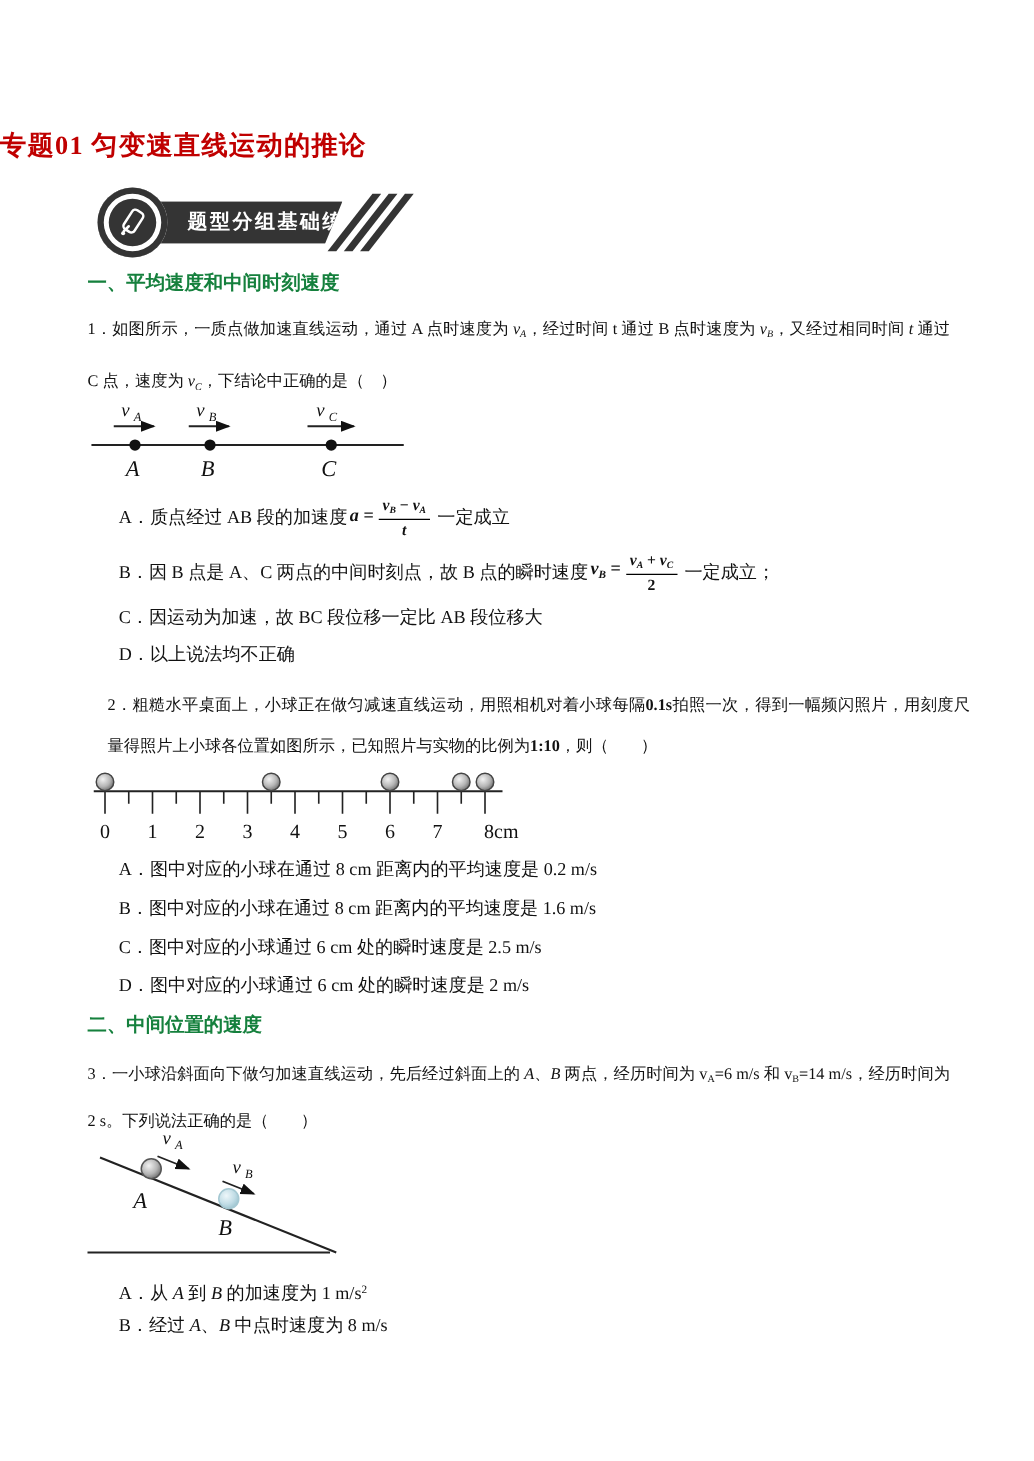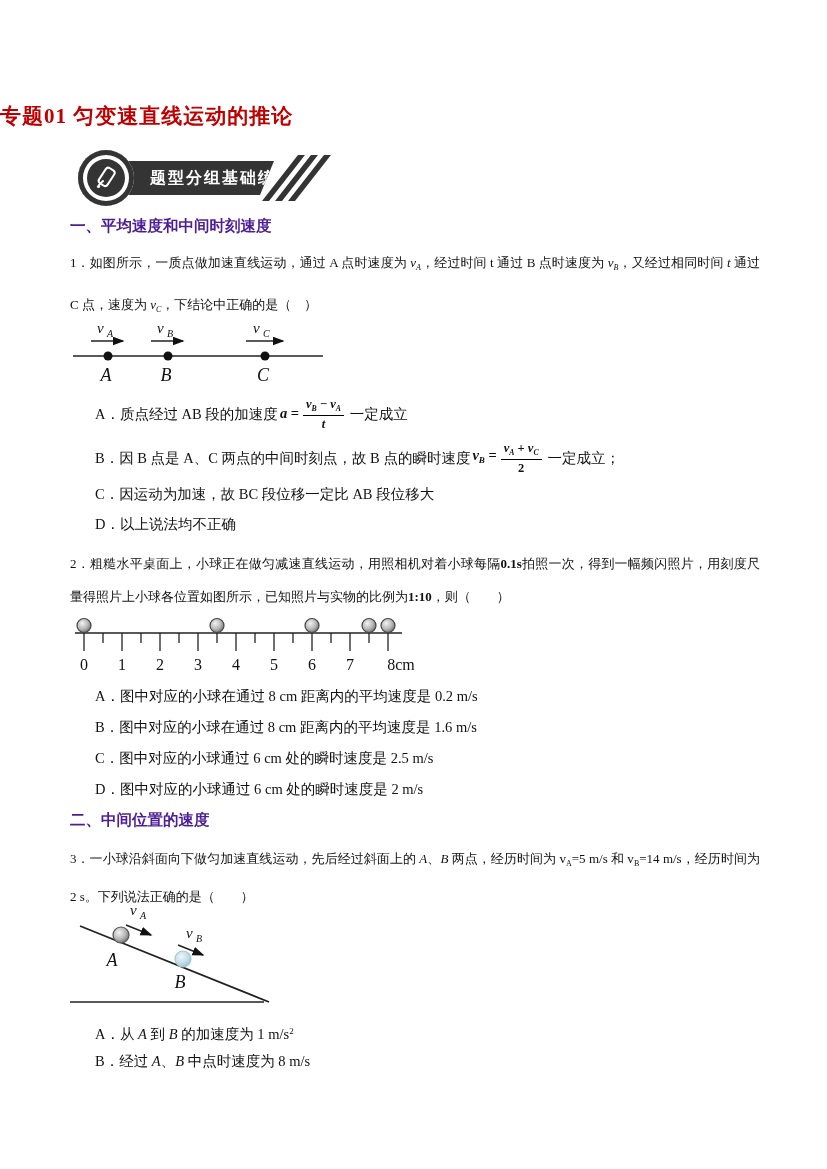--- a/index.html
+++ b/index.html
@@ -27,21 +27,21 @@
     position:absolute;top:155px;width:7px;height:46px;background:#343434;
     transform:skewX(-38deg);
   }
   .badge-icon{
     left:78px;top:150px;width:56px;height:56px;border-radius:50%;
     background:#343434;
     box-shadow:inset 0 0 0 5px #343434, inset 0 0 0 9px #ffffff;
     display:flex;align-items:center;justify-content:center;
   }
   
-  .sec-heading{left:70px;font-size:15.5px;font-weight:700;color:#4c1d95;
+  .sec-heading{left:70px;font-size:15.5px;font-weight:700;color:#15803d;
     font-family:"Liberation Sans","DejaVu Sans",sans-serif;}
   .stem{left:70px;width:690px;font-size:13px;text-align:justify;}
   .lh37{line-height:37px;}
   .lh33{line-height:33px;}
   .opt{left:95px;width:665px;font-size:14.5px;line-height:21px;white-space:nowrap;}
   .opt-flex{display:flex;align-items:center;height:42px;}
   .b{font-weight:700;}
   .i{font-style:italic;font-family:"Liberation Serif",serif;}
   .bi{font-style:italic;font-weight:700;font-family:"Liberation Serif",serif;}
   .sub{font-size:0.62em;vertical-align:-0.35em;}
@@ -131,21 +131,21 @@
       <span class="frac">
           <span class="num"><span class="bi">v</span><span class="bi sub">A</span><span class="b"> + </span><span class="bi">v</span><span class="bi sub">C</span></span>
           <span class="den"><span class="b">2</span></span>
         </span>
     </span>
     <span><span>一定成立；</span></span>
   </div>
   <div class="abs opt" style="top:484px;"><span>C．因运动为加速，故 BC 段位移一定比 AB 段位移大</span></div>
   <div class="abs opt" style="top:514px;"><span>D．以上说法均不正确</span></div>
 
-  <div class="abs stem lh33" style="top:547px;"><span>2．粗糙水平桌面上，小球正在做匀减速直线运动，用照相机对着小球每隔</span><span class="b">0.1s</span><span>拍照一次，得到一幅频闪照片，用刻度尺量得照片上小球各位置如图所示，已知照片与实物的比例为</span><span class="b">1:10</span><span>，则（　　）</span></div>
+  <div class="abs stem lh33" style="top:547px;margin-left:16px;"><span>2．粗糙水平桌面上，小球正在做匀减速直线运动，用照相机对着小球每隔</span><span class="b">0.1s</span><span>拍照一次，得到一幅频闪照片，用刻度尺量得照片上小球各位置如图所示，已知照片与实物的比例为</span><span class="b">1:10</span><span>，则（　　）</span></div>
 
   <div class="fig" style="left:70px;top:611px;">
     <svg id="rulerSvg" width="348" height="64" viewBox="0 0 348 64">
       <defs>
         <radialGradient id="ballGrad" cx="38%" cy="35%" r="70%">
           <stop offset="0%" stop-color="#f2f2f2"></stop>
           <stop offset="60%" stop-color="#b5b5b5"></stop>
           <stop offset="100%" stop-color="#6d6d6d"></stop>
         </radialGradient>
       </defs>
@@ -186,21 +186,21 @@
     </svg>
   </div>
 
   <div class="abs opt" style="top:686px;">A．图中对应的小球在通过 8 cm 距离内的平均速度是 0.2 m/s</div>
   <div class="abs opt" style="top:717px;">B．图中对应的小球在通过 8 cm 距离内的平均速度是 1.6 m/s</div>
   <div class="abs opt" style="top:748px;">C．图中对应的小球通过 6 cm 处的瞬时速度是 2.5 m/s</div>
   <div class="abs opt" style="top:779px;">D．图中对应的小球通过 6 cm 处的瞬时速度是 2 m/s</div>
 
   <div class="abs sec-heading" style="top:810px;">二、中间位置的速度</div>
 
-  <div class="abs stem lh33" style="top:842px;"><span>3．一小球沿斜面向下做匀加速直线运动，先后经过斜面上的 </span><span class="i">A</span><span>、</span><span class="i">B</span><span> 两点，经历时间为 v</span><span class="sub">A</span><span>=5 m/s 和 v</span><span class="sub">B</span><span>=14 m/s，经历时间为 2 s。下列说法正确的是（　　）</span></div>
+  <div class="abs stem lh33" style="top:842px;"><span>3．一小球沿斜面向下做匀加速直线运动，先后经过斜面上的 </span><span class="i">A</span><span>、</span><span class="i">B</span><span> 两点，经历时间为 v</span><span class="sub">A</span><span>=6 m/s 和 v</span><span class="sub">B</span><span>=14 m/s，经历时间为 2 s。下列说法正确的是（　　）</span></div>
 
   <div class="fig" style="left:68px;top:898px;">
     <svg width="260" height="115" viewBox="0 0 260 115">
       <defs>
         <radialGradient id="ballGradBlue" cx="38%" cy="35%" r="70%">
           <stop offset="0%" stop-color="#eef7fa"></stop>
           <stop offset="60%" stop-color="#c2dde6"></stop>
           <stop offset="100%" stop-color="#9bc3cf"></stop>
         </radialGradient>
       </defs>

